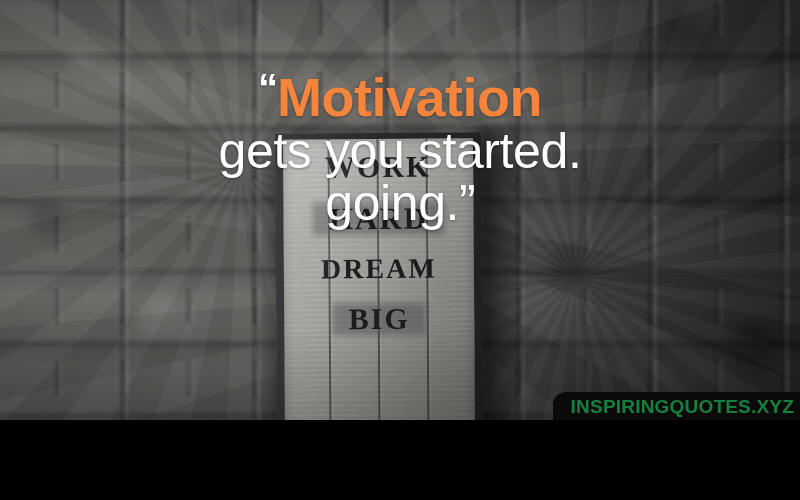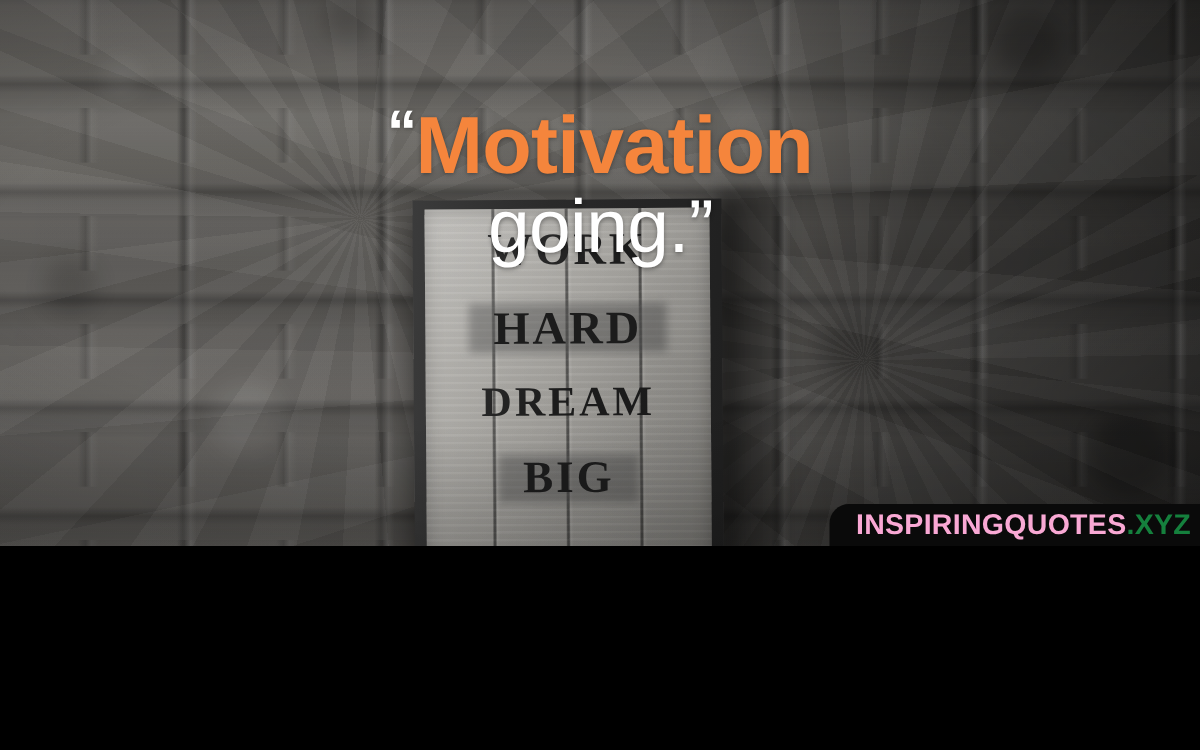--- a/index.html
+++ b/index.html
@@ -4,21 +4,21 @@
 <title>Inspiring Quote Image</title>
 <style>
   html, body {
     margin: 0;
     padding: 0;
     background: #000;
   }
   #stage {
     position: relative;
     width: 800px;
-    height: 364px;
+    height: 420px;
     overflow: hidden;
     font-family: "Liberation Sans", sans-serif;
     background: #4a4a4a;
     user-select: none;
   }
 
   
   .bg-base {
     position: absolute;
     inset: 0;
@@ -240,21 +240,21 @@
     align-items: center;
     justify-content: flex-end;
   }
   .wm-text {
     font-size: 19px;
     font-weight: bold;
     letter-spacing: .2px;
     line-height: 1;
     white-space: nowrap;
   }
-  .wm-a { color: #f9a8d4; }
+  .wm-a { color: #15803d; }
   .wm-b { color: #15803d; }
 </style>
 </head>
 <body>
 
 <div id="stage">
 
   <div class="bg-base"></div>
   <div class="bricks-h"></div>
   <div class="bricks-v"></div>
@@ -280,20 +280,21 @@
         </div>
         <div class="sign-gloss"></div>
       </div>
     </div>
   </div>
 
   <div class="vignette"></div>
 
   <div class="quote">
     <span class="line line-1"><span class="openq">“</span><span class="kw">Motivation</span></span>
+    <span class="line">gets you started.</span>
     <span class="line"><span>going.</span><span class="closeq">”</span></span>
   </div>
 
   <div class="wm">
     <span class="wm-text"><span class="wm-a">INSPIRINGQUOTES</span><span class="wm-b">.XYZ</span></span>
   </div>
 
 </div>
 
 </body></html>

